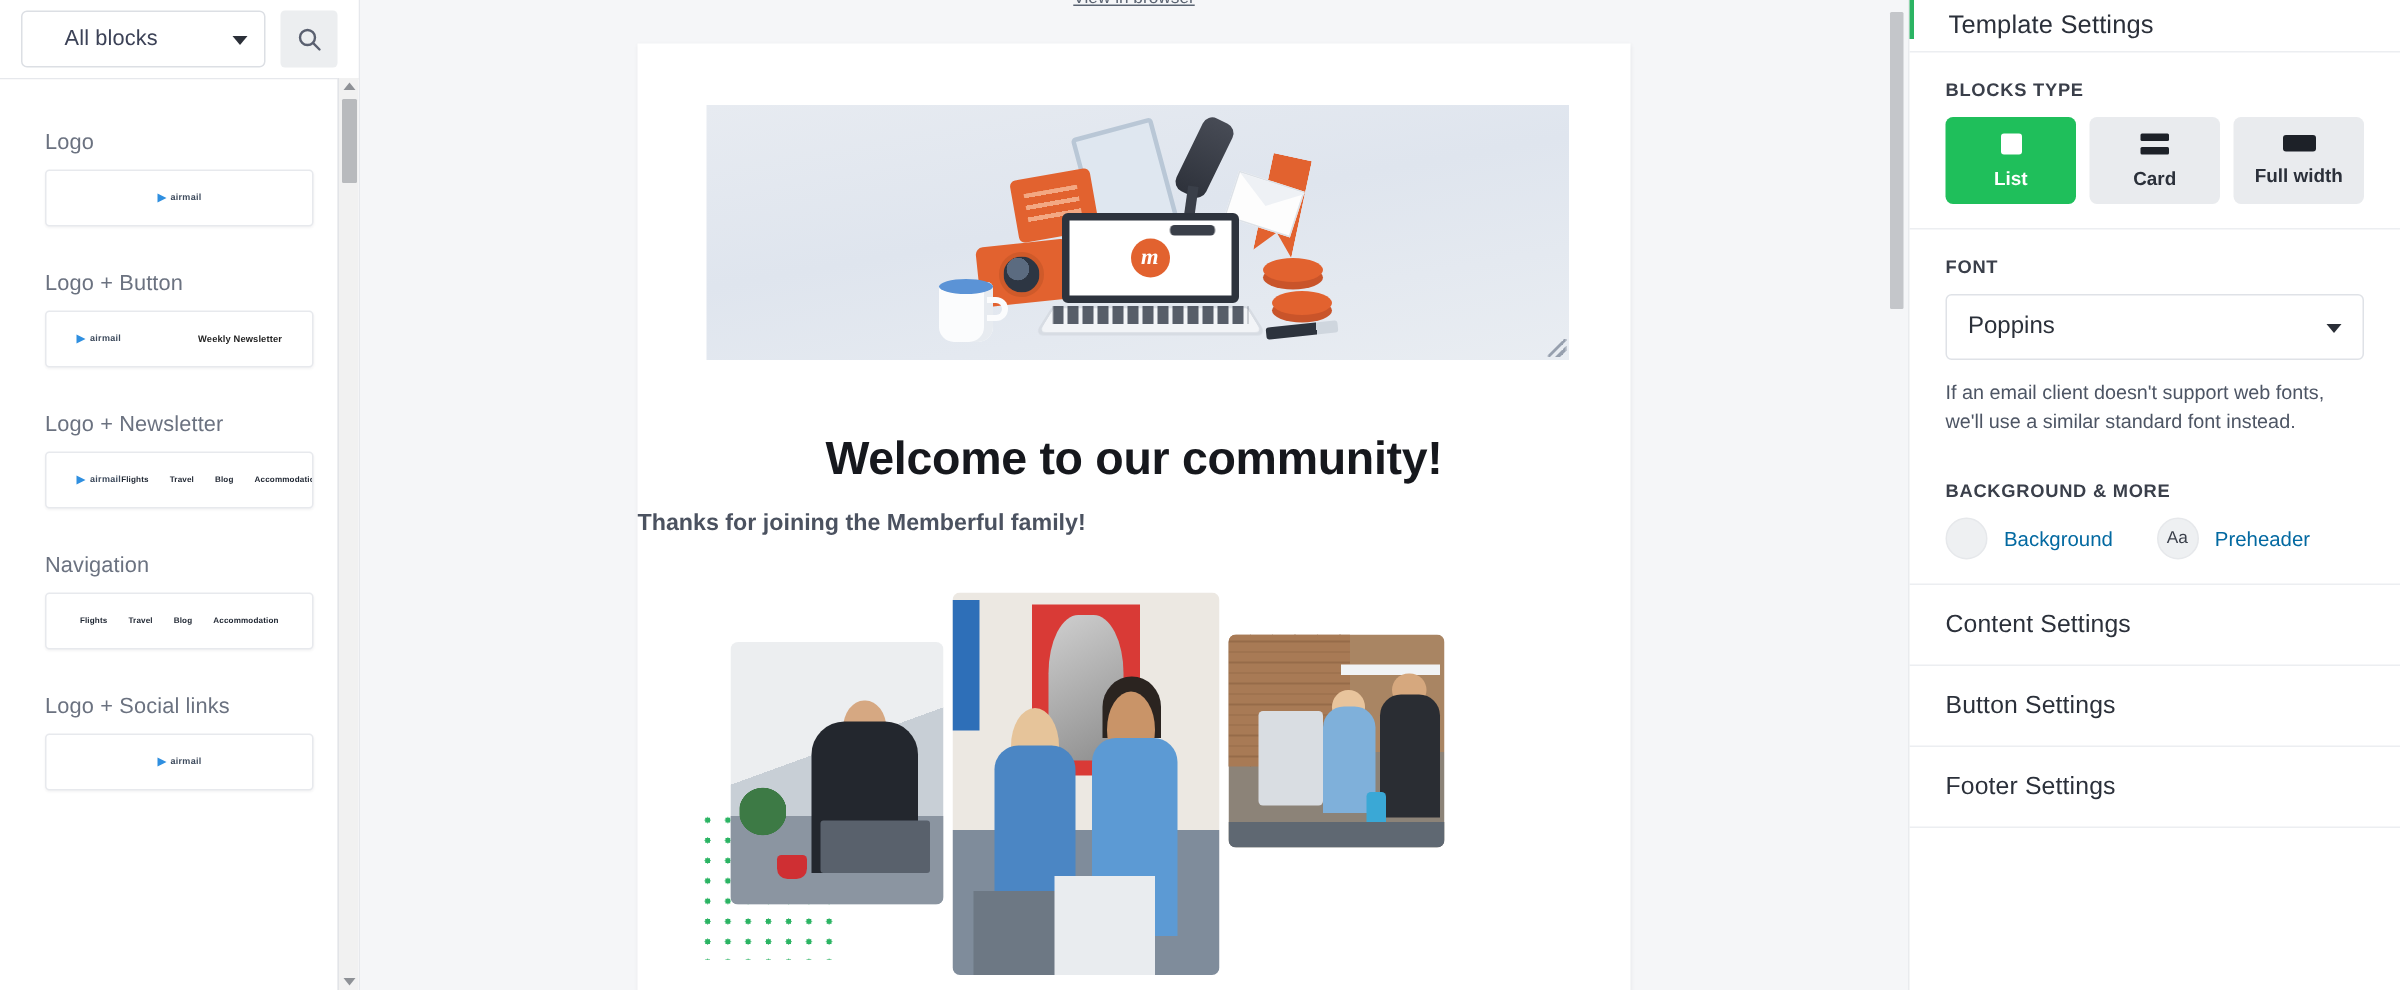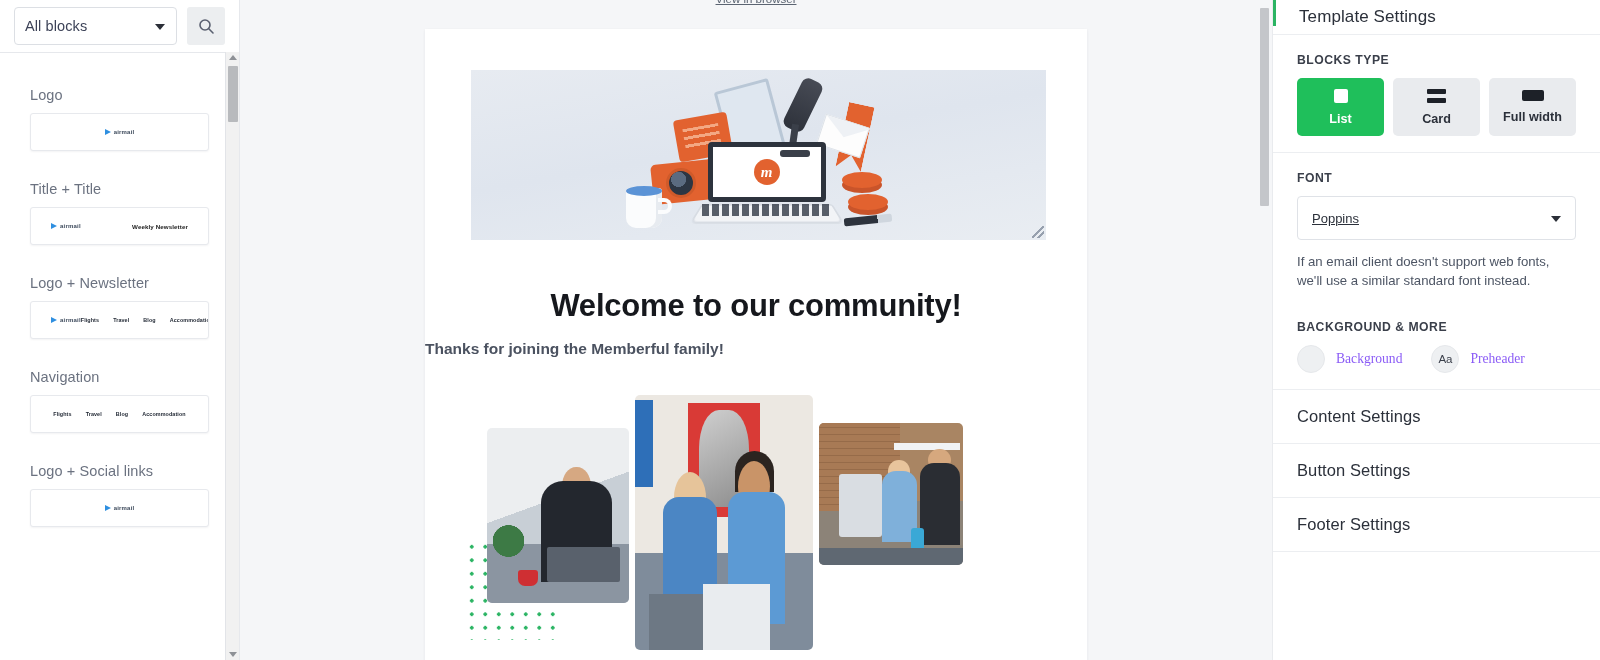--- a/index.html
+++ b/index.html
@@ -25,21 +25,21 @@
     display: flex; align-items: center;
     padding: 0 14px; gap: 10px;
     background: #fff;
     flex: 0 0 52px;
   }
   .block-select {
     flex: 1; height: 38px;
     border: 1px solid #dcdfe4; border-radius: 4px;
     background: #fff;
     display: flex; align-items: center;
-    padding: 0 10px;
+    padding: 0 28px;
     position: relative;
   }
   .block-select-label {
     font-size: 14.5px; color: #3c4257; letter-spacing: .1px;
   }
   .caret {
     position: absolute; right: 11px; top: 50%;
     width: 0; height: 0; margin-top: -2px;
     border-left: 5px solid transparent;
     border-right: 5px solid transparent;
@@ -346,39 +346,39 @@
   .ic-list { width:14px; height:14px; background:#fff; border-radius:2px; }
   .ic-card { width:19px; height:14px; display:flex; flex-direction:column; justify-content:space-between; }
   .ic-card i { display:block; height:5px; background:#1d2128; border-radius:1px; }
   .ic-full { width:22px; height:11px; background:#1d2128; border-radius:2px; }
 
   .font-select {
     height: 44px; border: 1px solid #dfe2e7; border-radius: 4px;
     display: flex; align-items: center; padding: 0 14px;
     position: relative; background:#fff; cursor:pointer;
   }
-  .font-select-val { font-size: 13px; color: #2b303a; text-decoration: underline; }
+  .font-select-val { font-size: 16px; color: #2b303a; }
   .font-caret {
     position:absolute; right:14px; top:50%; margin-top:-2px;
     width:0;height:0;
     border-left:5px solid transparent;border-right:5px solid transparent;
     border-top:6px solid #2b2f38;
   }
   .font-note {
     margin-top: 12px; font-size: 13.2px; color: #4d5564; line-height: 1.45;
   }
   .bgmore { padding: 14px 24px 16px 24px; }
   .bg-row { display: flex; align-items: center; gap: 11px; margin-top: 4px; }
   .swatch {
     width: 28px; height: 28px; border-radius: 50%;
     background: #eef0f2; border: 1px solid #e6e8eb;
     display:flex;align-items:center;justify-content:center;
     font-size:11.5px; color:#3a3f4a; cursor:pointer; flex:0 0 28px;
   }
-  .bg-text { font-size: 13.6px; color: #8b5cf6; margin-right: 18px; font-family: Liberation Serif, serif; }
+  .bg-text { font-size: 13.6px; color: #0369a1; margin-right: 18px; }
   .accordion {
     padding: 17px 24px;
     font-size: 16.5px; color: #2b303a;
     cursor: pointer; letter-spacing:.1px;
   }
 </style>
 </head>
 <body>
 
 <div class="app">
@@ -404,21 +404,21 @@
         <div class="block-title">Logo</div>
         <div class="block-card">
           <span class="mini-logo">
             <span class="plane"></span>
             <span>airmail</span>
           </span>
         </div>
       </div>
 
       <div class="block-group">
-        <div class="block-title">Title + Title</div>
+        <div class="block-title">Logo + Button</div>
         <div class="block-card">
           <div class="bc-row split">
             <span class="mini-logo">
               <span class="plane"></span>
               <span>airmail</span>
             </span>
             <span class="mini-title">Weekly Newsletter</span>
           </div>
         </div>
       </div>

